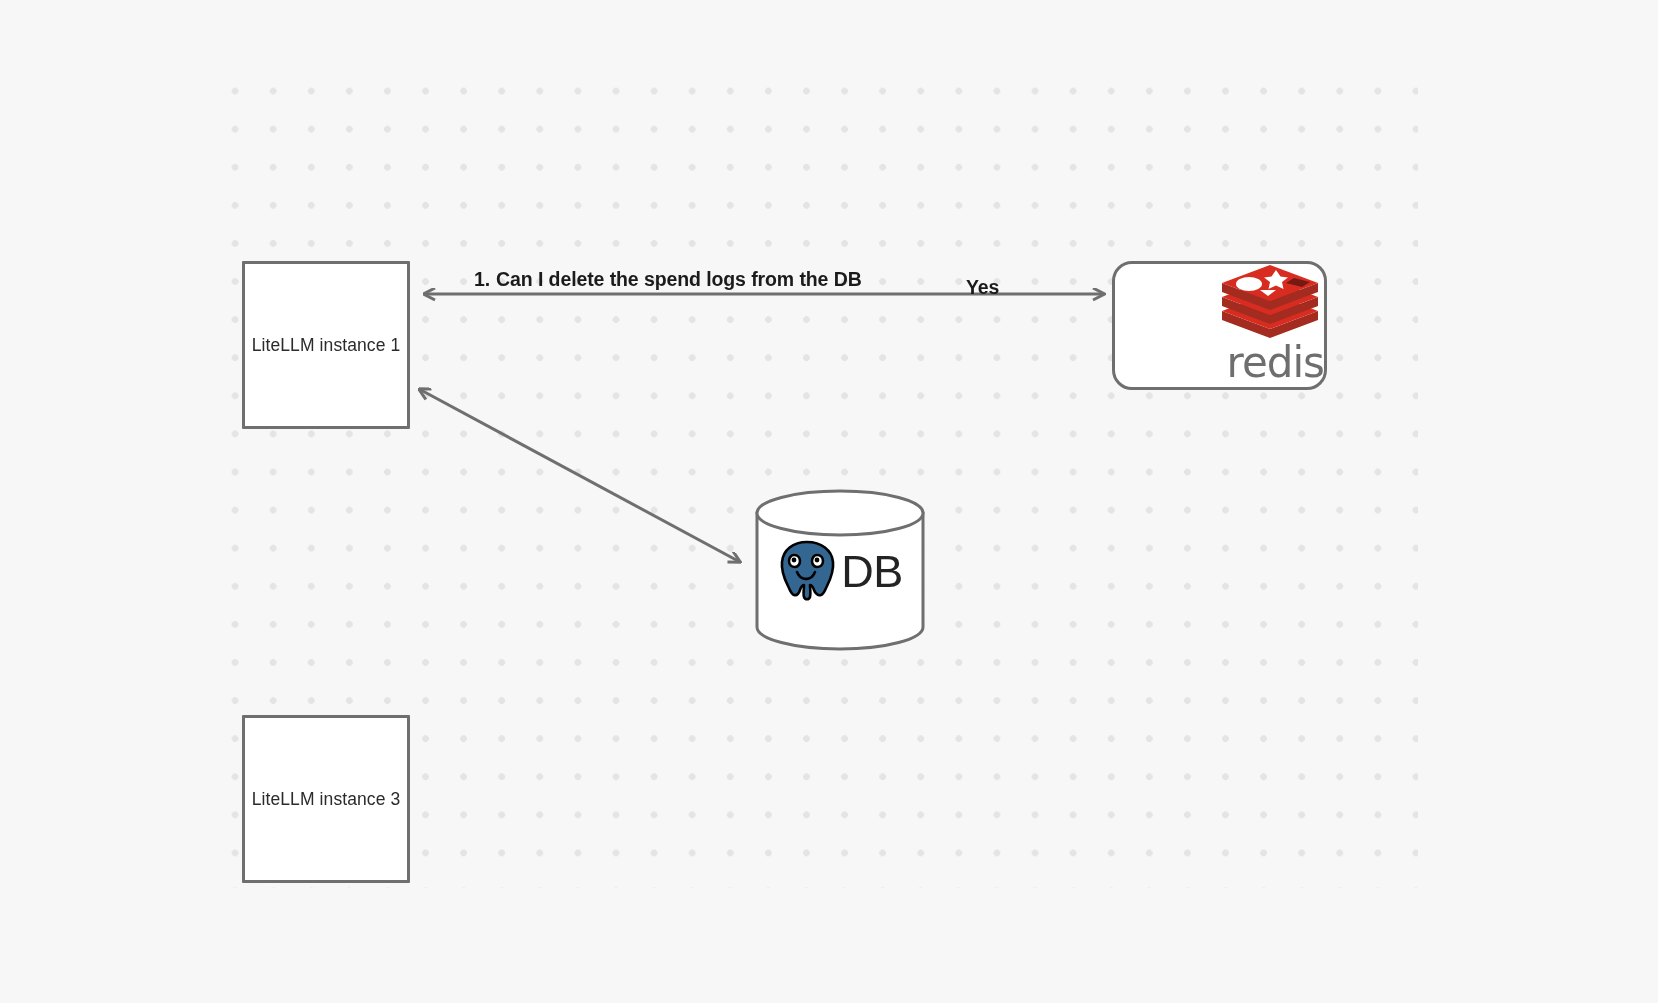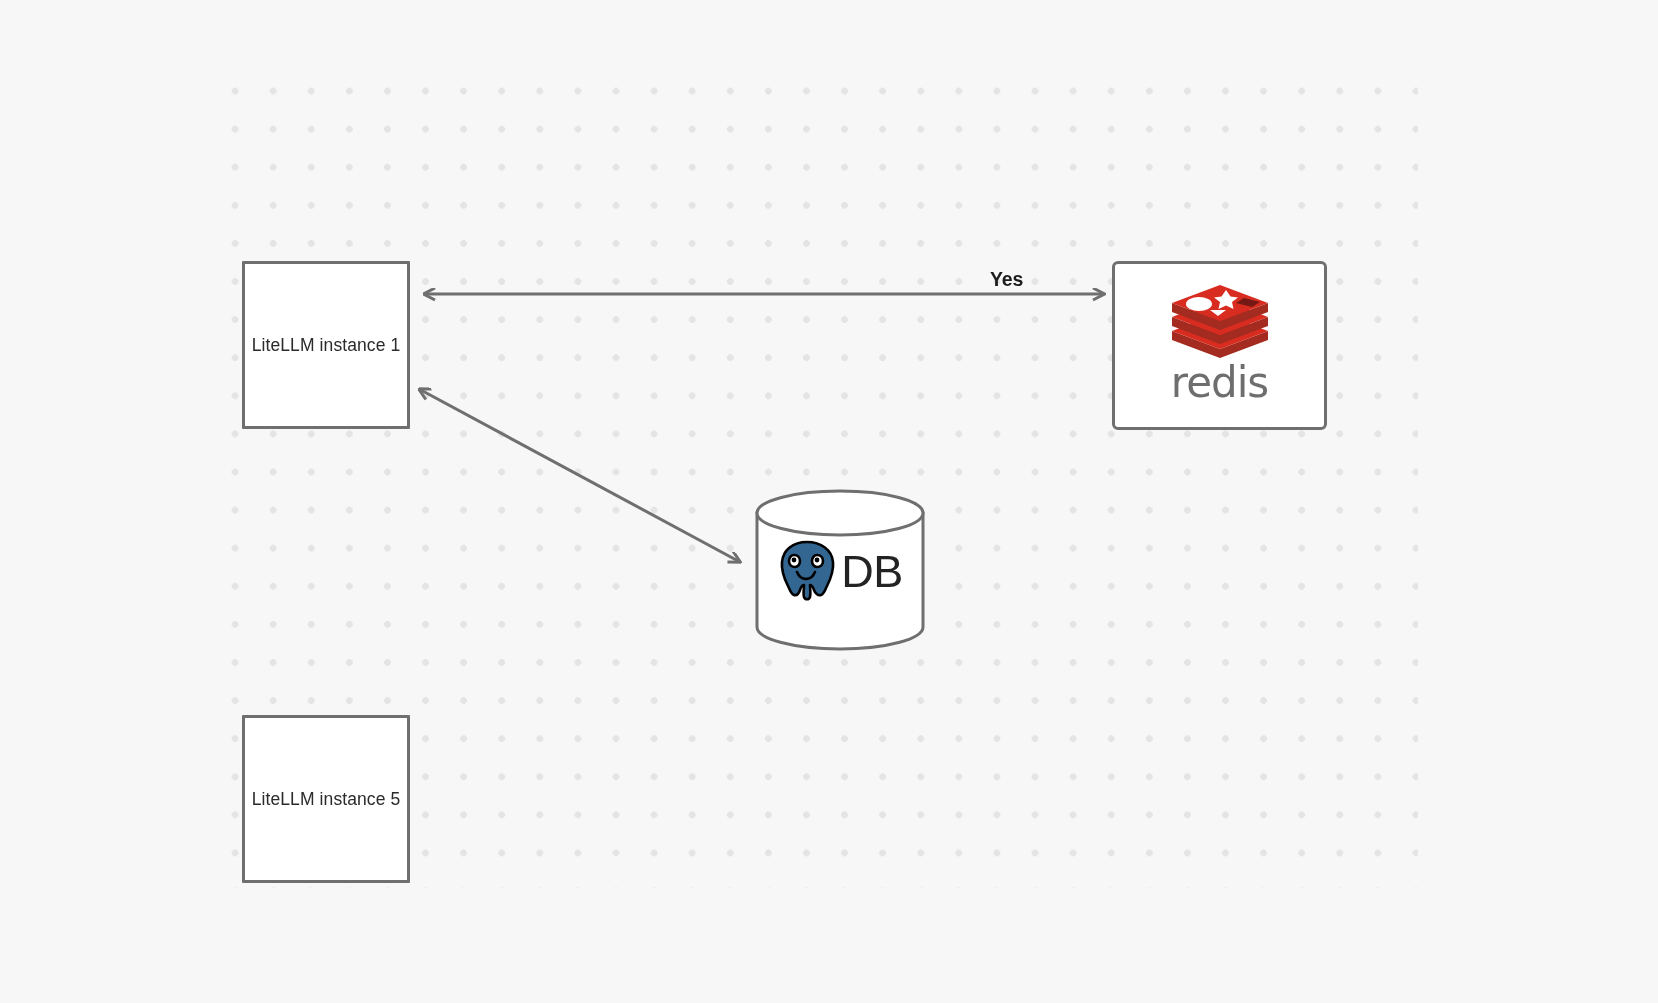--- a/index.html
+++ b/index.html
@@ -39,28 +39,28 @@
     font-size: 17.5px;
     color: #2b2b2b;
     font-family: "Liberation Sans", sans-serif;
     letter-spacing: 0.1px;
   }
   #redis-node {
     position: absolute;
     left: 1112px;
     top: 261px;
     width: 215px;
-    height: 169px;
+    height: 129px;
     background: #ffffff;
     border: 3px solid #6f6f6f;
-    border-radius: 6px;
+    border-radius: 20px;
     box-sizing: border-box;
     display: flex;
     flex-direction: column;
-    align-items: center;
+    align-items: flex-end;
     justify-content: center;
   }
   #redis-wordmark {
     font-family: "DejaVu Sans", sans-serif;
     font-size: 42px;
     color: #6e6e6e;
     letter-spacing: -1px;
     margin-top: -2px;
     font-weight: 400;
   }
@@ -134,21 +134,21 @@
 
     <line x1="419" y1="389" x2="740" y2="562" stroke="#6f6f6f" stroke-width="3" marker-start="url(#arrowhead-left)" marker-end="url(#arrowhead-right)"></line>
   </svg>
 
   <div class="node-box" style="left:242px; top:261px; width:168px; height:168px;">
     <span class="node-label">LiteLLM instance 1</span>
   </div>
 
 
   <div class="node-box" style="left:242px; top:715px; width:168px; height:168px;">
-    <span class="node-label">LiteLLM instance 5</span>
+    <span class="node-label">LiteLLM instance 3</span>
   </div>
 
   <div id="redis-node">
     <span style="line-height:0;">
       <svg width="108" height="76" viewBox="0 0 108 76" xmlns="http://www.w3.org/2000/svg">
 
         <path d="M54 74 L6 56 L6 47 L54 65 L102 47 L102 56 Z" fill="#a32b20"></path>
         <path d="M6 47 L54 29 L102 47 L54 65 Z" fill="#d82c20"></path>
 
         <path d="M54 60 L6 42 L6 33 L54 51 L102 33 L102 42 Z" fill="#a32b20"></path>
@@ -185,19 +185,22 @@
             <circle cx="40" cy="22" r="2.4" fill="#000000" stroke="none"></circle>
             <path d="M20 34 C22 39 25 41 29 41" fill="none"></path>
             <path d="M38 34 C36 39 33 41 29 41" fill="none"></path>
           </g>
         </svg>
       </span>
       <span id="db-text">DB</span>
     </div>
   </div>
 
-
-  <div class="edge-label" style="left:966px; top:268px;margin-left:24px;">
+  <div class="edge-label" style="left:474px; top:268px;">
+    <span class="num">1.</span><span>Can I delete the spend logs from the DB</span>
+  </div>
+
+  <div class="edge-label" style="left:966px; top:276px;">
     <span>Yes</span>
   </div>
 
 
 </div>
 
 </body></html>

